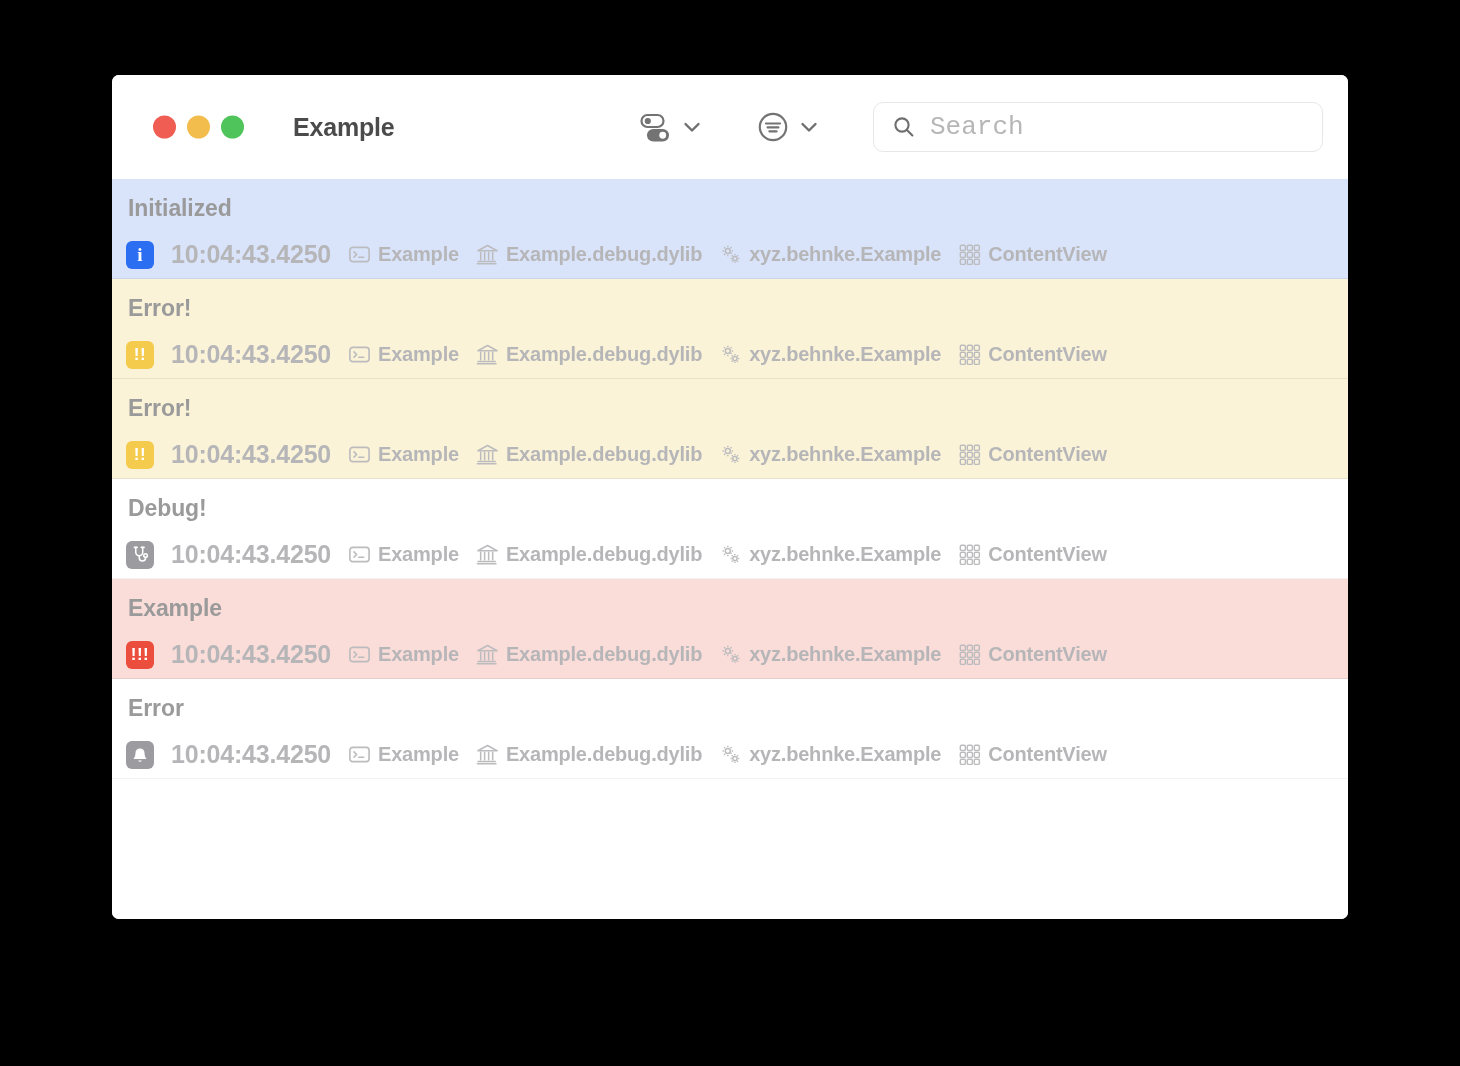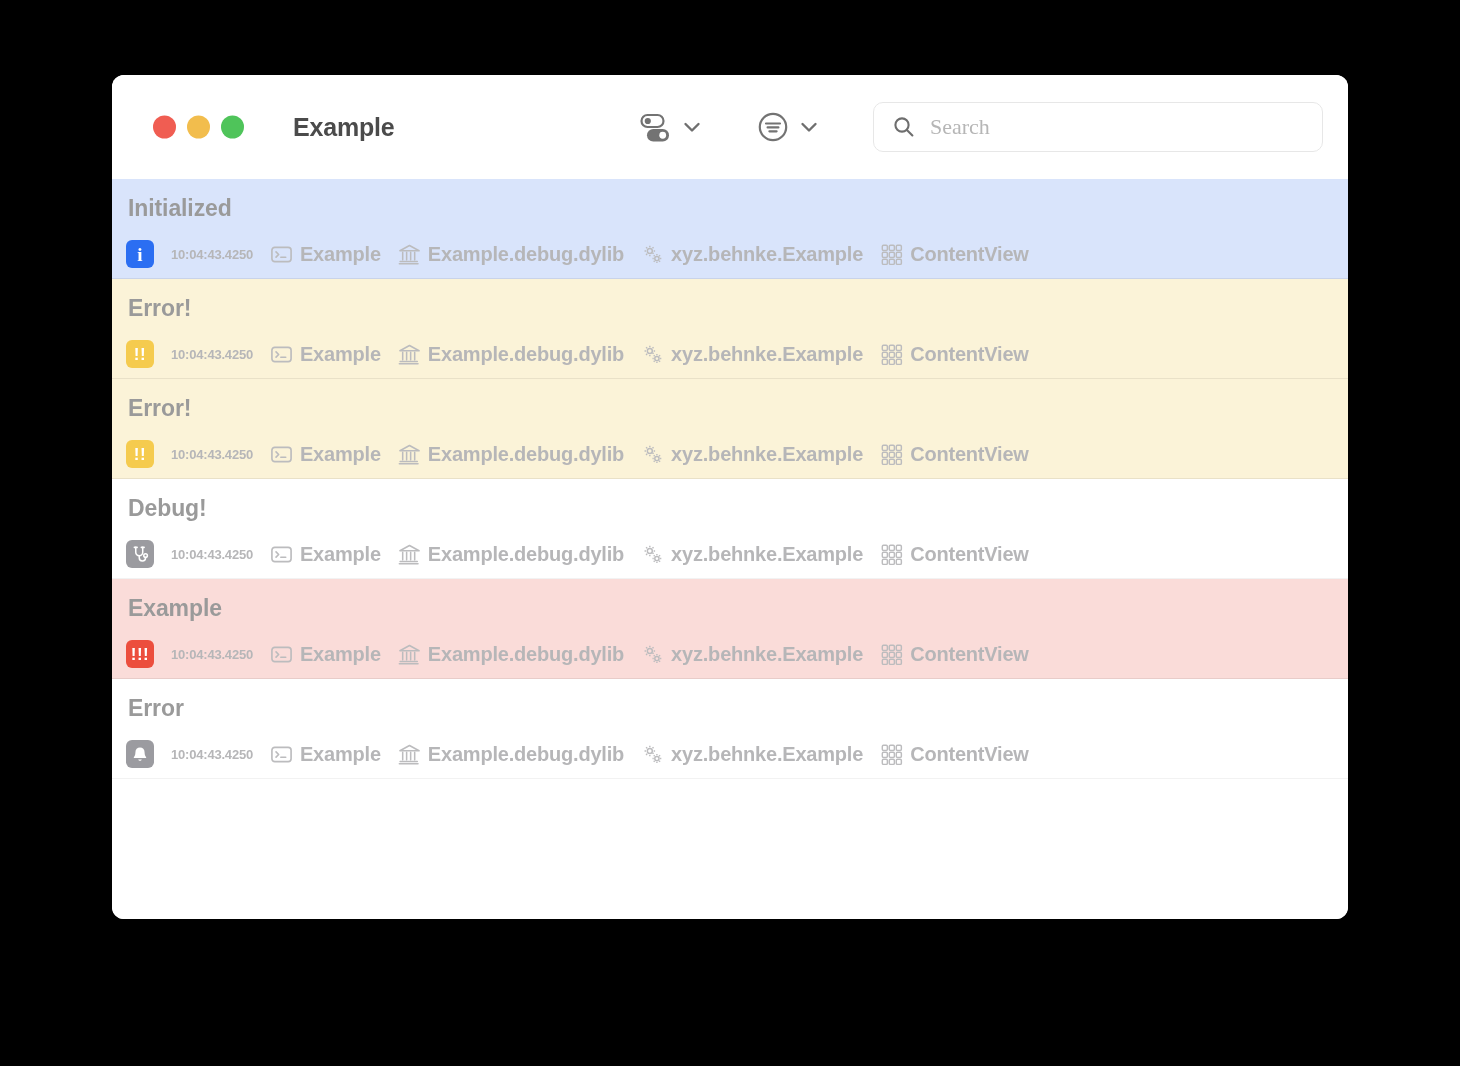--- a/index.html
+++ b/index.html
@@ -20,21 +20,21 @@
   }
 
   
   .window {
     position: absolute;
     left: 112px;
     top: 75px;
     width: 1236px;
     height: 844px;
     background: #ffffff;
-    border-radius: 12px;
+    border-radius: 7px;
     overflow: hidden;
     display: flex;
     flex-direction: column;
   }
 
   
   .titlebar {
     position: relative;
     height: 104px;
     flex: 0 0 104px;
@@ -113,22 +113,22 @@
     flex: 0 0 auto;
     color: #6e6e6e;
     display: flex;
     align-items: center;
   }
   .search-input {
     flex: 1 1 auto;
     border: none;
     outline: none;
     background: transparent;
-    font-family: Liberation Serif, serif;
-    font-size: 22px;
+    font-family: Liberation Mono, monospace;
+    font-size: 26px;
     color: #3c3c3c;
     margin-left: 14px;
     padding: 0;
     height: 100%;
   }
   .search-input::placeholder { color: #b6b6b6; }
 
   
   .loglist {
     flex: 1 1 auto;
@@ -200,21 +200,21 @@
 
   .meta-text {
     font-size: 20px;
     font-weight: bold;
     color: #b6b6b8;
     letter-spacing: -0.2px;
     white-space: nowrap;
   }
 
   .meta-time {
-    font-size: 13px;
+    font-size: 25px;
     font-weight: bold;
     color: #b6b6b8;
     letter-spacing: -0.2px;
     white-space: nowrap;
     margin-left: 17px;
   }
 </style>
 </head>
 <body>
 

